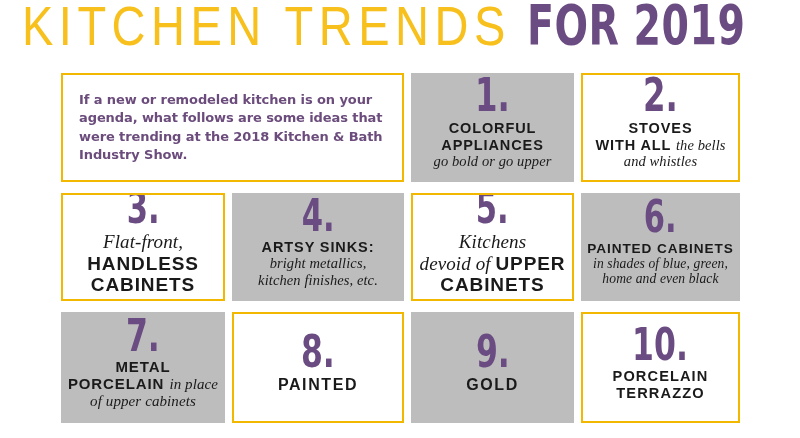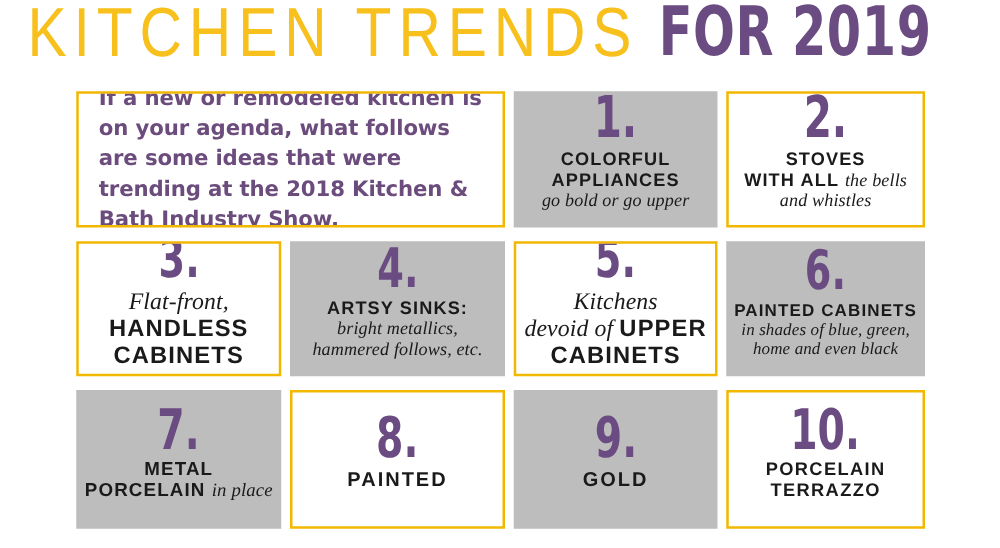--- a/index.html
+++ b/index.html
@@ -112,21 +112,21 @@
     top: 0px;
     width: 343px;
     height: 109px;
     align-items: flex-start;
     justify-content: center;
     text-align: left;
     padding: 6px 14px 6px 16px;
   }
   #intro-text {
     font-family: "DejaVu Sans", sans-serif;
-    font-size: 17px;
+    font-size: 13px;
     font-weight: bold;
     color: #6B4C7C;
     line-height: 1.42;
     letter-spacing: -0.1px;
   }
 
   
   #card-1 { left: 350px; top: 0px;   width: 163px; height: 109px; }
   #card-2 { left: 520px; top: 0px;   width: 159px; height: 109px; }
   
@@ -193,21 +193,21 @@
         <span class="ln"><span class="i">Flat-front,</span></span>
         <span class="ln"><span class="b">HANDLESS</span></span>
         <span class="ln"><span class="b">CABINETS</span></span>
       </div>
     </div>
   <div class="card gray" id="card-4">
       <div class="num">4.</div>
       <div class="lines">
         <span class="ln"><span class="b">ARTSY SINKS:</span></span>
         <span class="ln"><span class="i">bright metallics,</span></span>
-        <span class="ln"><span class="i">hammered follows, etc.</span></span>
+        <span class="ln"><span class="i">kitchen finishes, etc.</span></span>
       </div>
     </div>
   <div class="card outline" id="card-5">
       <div class="num">5.</div>
       <div class="lines">
         <span class="ln"><span class="i">Kitchens</span></span>
         <span class="ln"><span class="i">devoid of </span><span class="b">UPPER</span></span>
         <span class="ln"><span class="b">CABINETS</span></span>
       </div>
     </div>
@@ -217,20 +217,21 @@
         <span class="ln"><span class="b">PAINTED CABINETS</span></span>
         <span class="ln"><span class="i">in shades of blue, green,</span></span>
         <span class="ln"><span class="i">home and even black</span></span>
       </div>
     </div>
   <div class="card gray" id="card-7">
       <div class="num">7.</div>
       <div class="lines">
         <span class="ln"><span class="b">METAL</span></span>
         <span class="ln"><span class="b">PORCELAIN </span><span class="i">in place</span></span>
+        <span class="ln"><span class="i">of upper cabinets</span></span>
       </div>
     </div>
   <div class="card outline" id="card-8">
       <div class="num">8.</div>
       <div class="lines">
         <span class="ln"><span class="b">PAINTED</span></span>
       </div>
     </div>
   <div class="card gray" id="card-9">
       <div class="num">9.</div>

